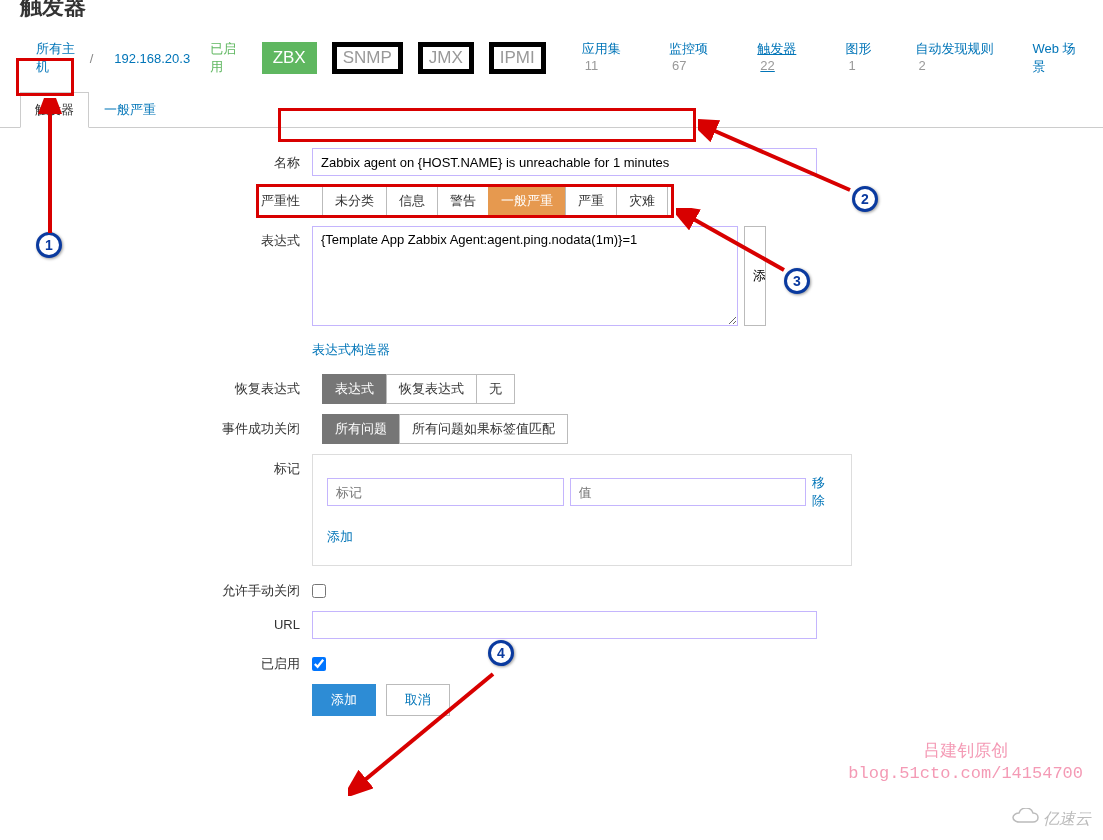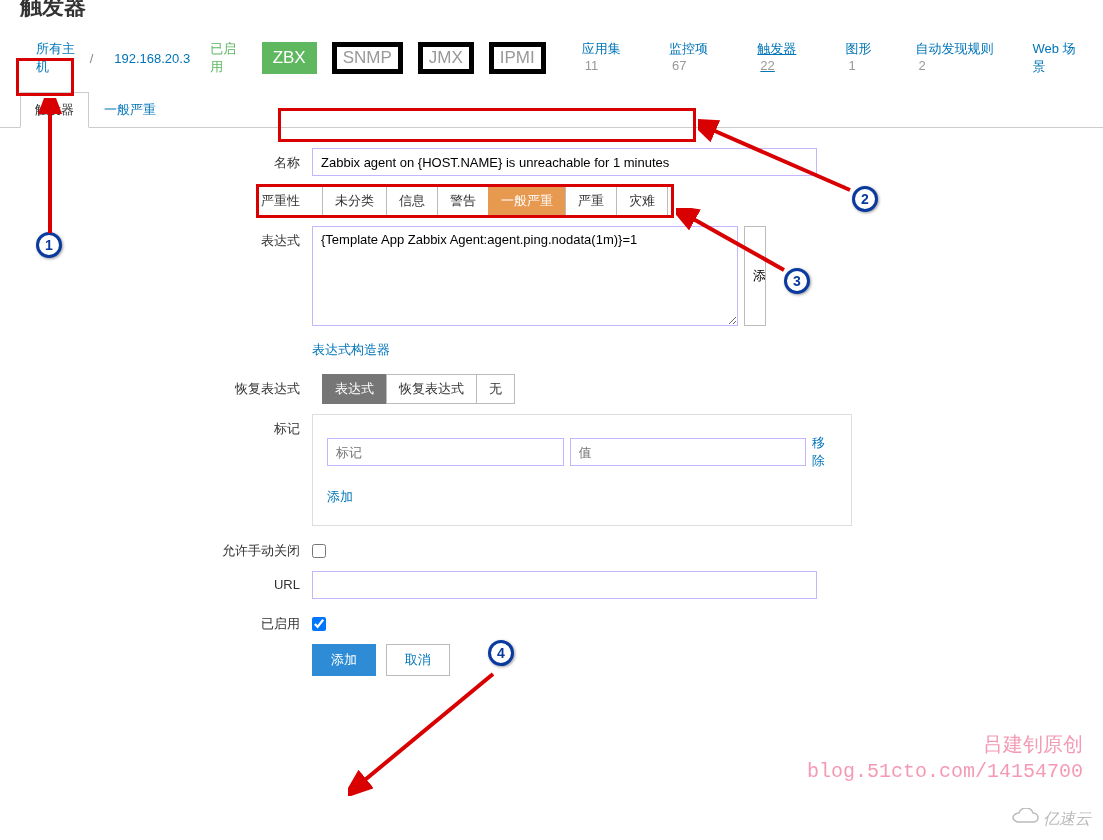--- a/index.html
+++ b/index.html
@@ -35,21 +35,21 @@
 .btn-group button.warning { background: #e6994f; color: #fff; border-color: #e6994f; }
 .link-style { color: #0275b8; text-decoration: none; cursor: pointer; display: inline-block; padding: 5px 0; }
 .tag-row { display: flex; gap: 6px; align-items: center; margin-bottom: 8px; }
 .tag-row input { width: 246px; }
 .bottom-buttons { margin-top: 8px; }
 .btn-primary { background: #2d8cd5; color: #fff; border: 1px solid #2d8cd5; padding: 6px 18px; font-size: 13px; cursor: pointer; }
 .btn-secondary { background: #fff; color: #0275b8; border: 1px solid #bbb; padding: 6px 18px; font-size: 13px; cursor: pointer; margin-left: 6px; }
 input[type="checkbox"] { width: 14px; height: 14px; margin-top: 8px; }
 .annotation-circle { position: absolute; width: 26px; height: 26px; border: 3px solid #0a3a9f; border-radius: 50%; background: #fff; display: flex; align-items: center; justify-content: center; font-weight: bold; color: #0a3a9f; font-size: 14px; box-shadow: 1px 1px 3px rgba(0,0,0,0.4); pointer-events: none; }
 .arrow-svg { position: absolute; pointer-events: none; }
-.watermark-text { position: absolute; right: 20px; bottom: 55px; color: #f49ab5; font-size: 20px; font-family: "Courier New", monospace; text-align: right; line-height: 1.3; }
+.watermark-text { position: absolute; right: 20px; bottom: 55px; color: #f49ab5; font-size: 17px; font-family: "Courier New", monospace; text-align: center; line-height: 1.3; }
 .watermark-logo { position: absolute; right: 12px; bottom: 10px; color: #bbb; font-size: 16px; display: flex; align-items: center; gap: 4px; font-style: italic; }
 .add-btn-side { background: #fff; border: 1px solid #bbb; padding: 5px 8px; margin-left: 6px; font-size: 13px; cursor: pointer; overflow: hidden; width: 22px; }
 .tags-wrapper { border: 1px solid #ddd; padding: 14px; width: 540px; }
 </style>
 </head>
 <body>
 
 <h1 class="page-title">触发器</h1>
 
 <div class="breadcrumb-row">
@@ -119,20 +119,29 @@
     <div class="form-control">
       <div class="btn-group">
         <button class="selected">表达式</button>
         <button>恢复表达式</button>
         <button>无</button>
       </div>
     </div>
   </div>
 
 
+  <div class="form-row">
+    <div class="form-label">事件成功关闭</div>
+    <div class="form-control">
+      <div class="btn-group">
+        <button class="selected">所有问题</button>
+        <button>所有问题如果标签值匹配</button>
+      </div>
+    </div>
+  </div>
 
   <div class="form-row">
     <div class="form-label">标记</div>
     <div class="form-control">
       <div class="tags-wrapper">
         <div class="tag-row">
           <input type="text" placeholder="标记" style="">
           <input type="text" placeholder="值" style="">
           <a class="link-style">移除</a>
         </div>

